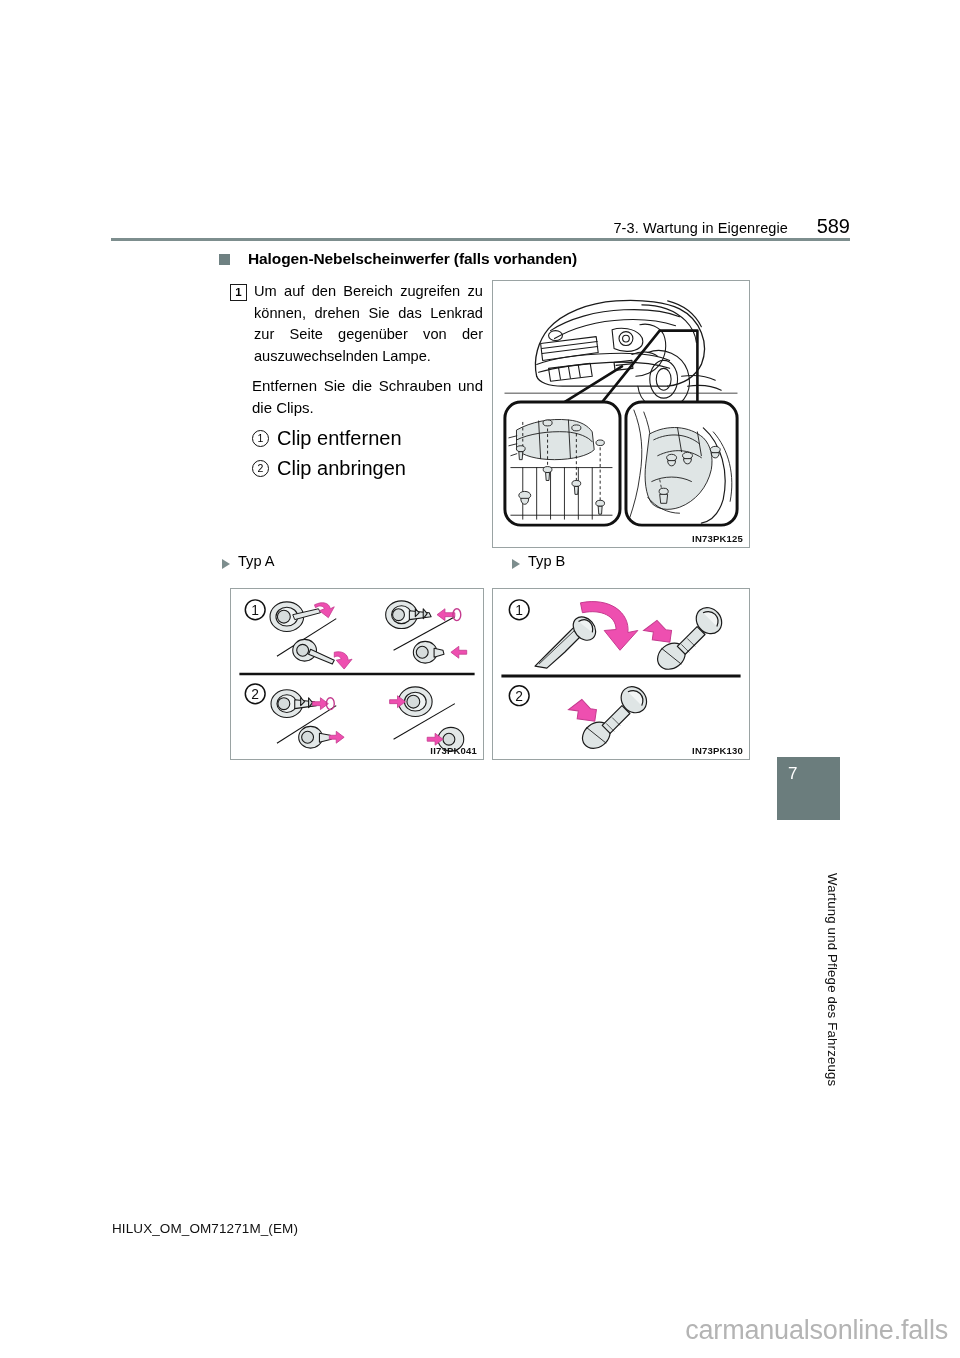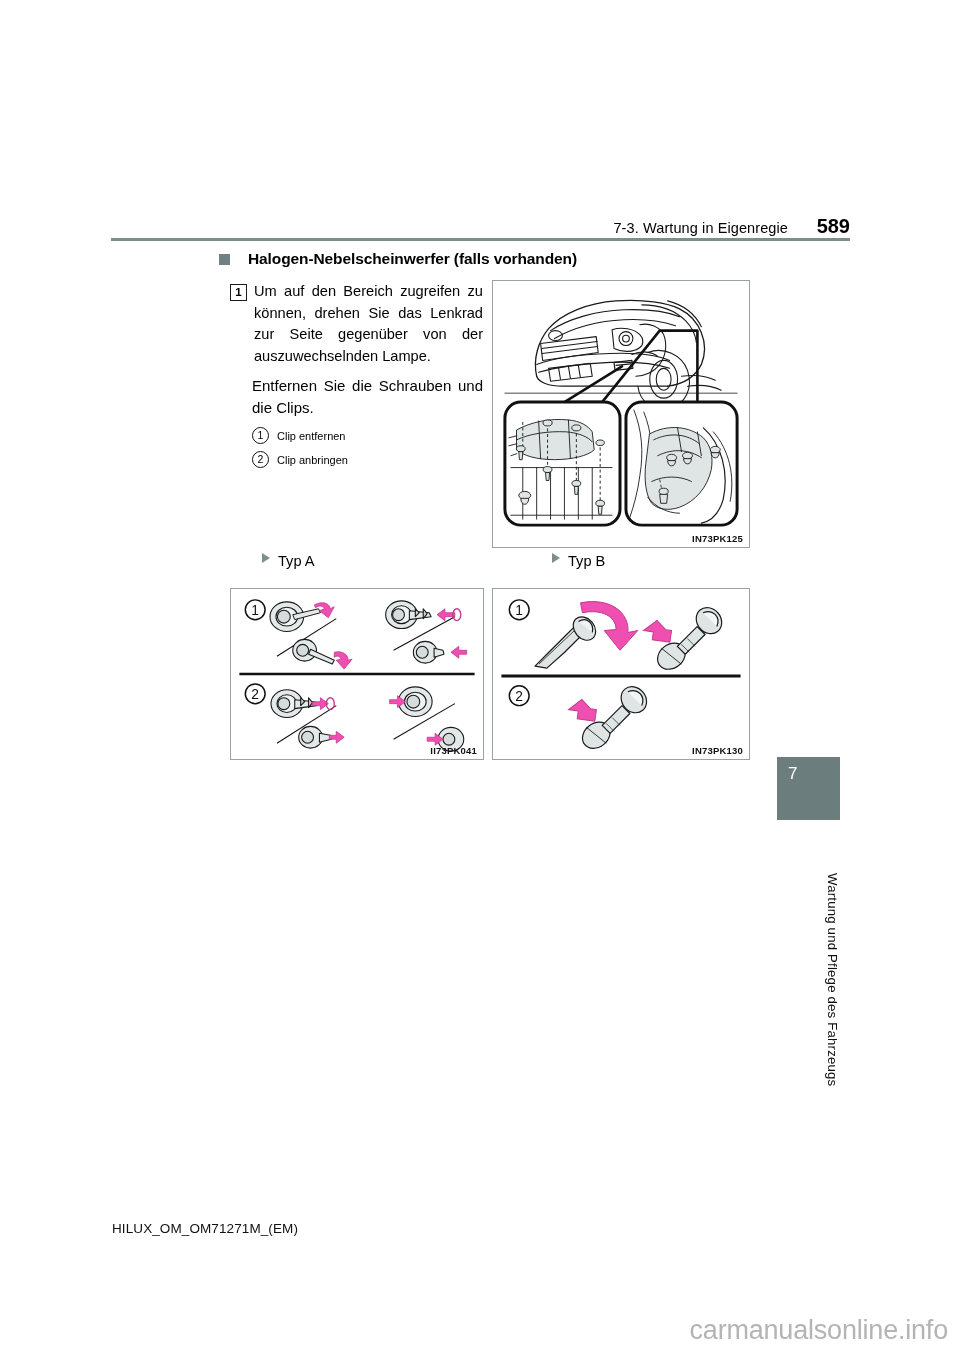--- a/index.html
+++ b/index.html
@@ -33,21 +33,21 @@
   }
   .header-title {
     font-size: 14.5px;
     color: #000;
     letter-spacing: 0.1px;
     line-height: 1;
     padding-bottom: 1px;
   }
   .header-pageno {
     font-size: 20px;
-    font-weight: bold;
+    font-weight: normal;
     line-height: 1;
     min-width: 44px;
     text-align: right;
   }
   .header-rule {
     position: absolute;
     left: 111px;
     top: 238px;
     width: 739px;
     height: 3px;
@@ -126,21 +126,21 @@
   .circ-num {
     flex: 0 0 auto;
     width: 15px;
     height: 15px;
     border: 1.3px solid #111;
     border-radius: 50%;
     font-size: 10.5px;
     line-height: 14px;
     text-align: center;
   }
-  .callout-label { font-size: 11px; text-align: center; }
+  .callout-label { font-size: 20px; text-align: center; }
 
   
   .fig {
     position: absolute;
     border: 1.4px solid #9aa3a3;
     background: #ffffff;
     box-sizing: border-box;
   }
   .fig-main { left: 492px; top: 280px; width: 258px; height: 268px; }
   .fig-code {
@@ -152,24 +152,23 @@
     letter-spacing: 0.2px;
     color: #111;
     margin-left: 47px;
   }
   .fig-svg { position: absolute; left: 0; top: 0; width: 100%; height: 100%; }
 
   
   .typ-label {
     position: absolute;
     display: flex;
-    align-items: flex-start;
+    align-items: flex-end;
     gap: 8px;
     font-size: 14.6px;
-    margin-left: 40px;
   }
   .typ-a-label { left: 222px; top: 553px; }
   .typ-b-label { left: 492px; top: 553px; padding-left: 20px; }
   .tri-bullet {
     width: 0; height: 0;
     border-top: 5px solid transparent;
     border-bottom: 5px solid transparent;
     border-left: 8px solid #7d8e8e;
   }
 
@@ -569,15 +568,15 @@
     </svg>
     <div class="fig-code">IN73PK130</div>
   </div>
 
   <div class="side-tab-box">
     <span class="side-tab-num">7</span>
   </div>
   <div class="side-tab-text">Wartung und Pflege des Fahrzeugs</div>
 
   <div class="footer-code">HILUX_OM_OM71271M_(EM)</div>
-  <div class="watermark">carmanualsonline.info</div>
+  <div class="watermark">carmanualsonline.falls</div>
 
 </div>
 
 </body></html>

